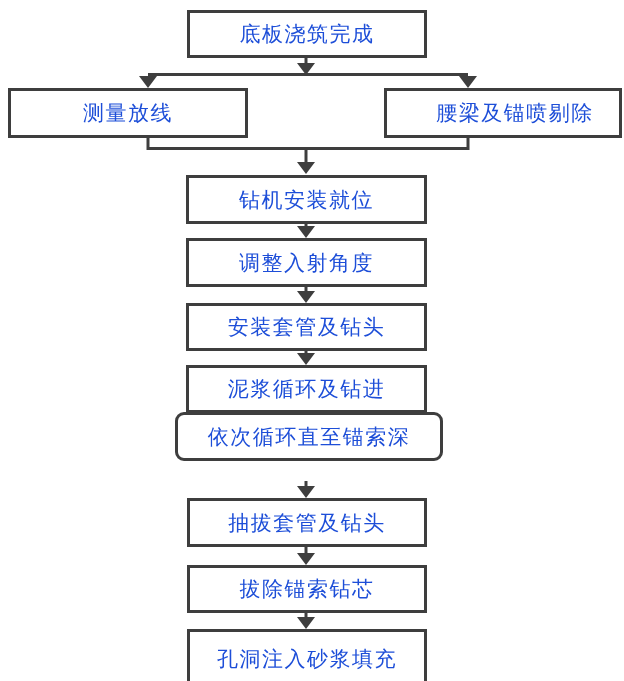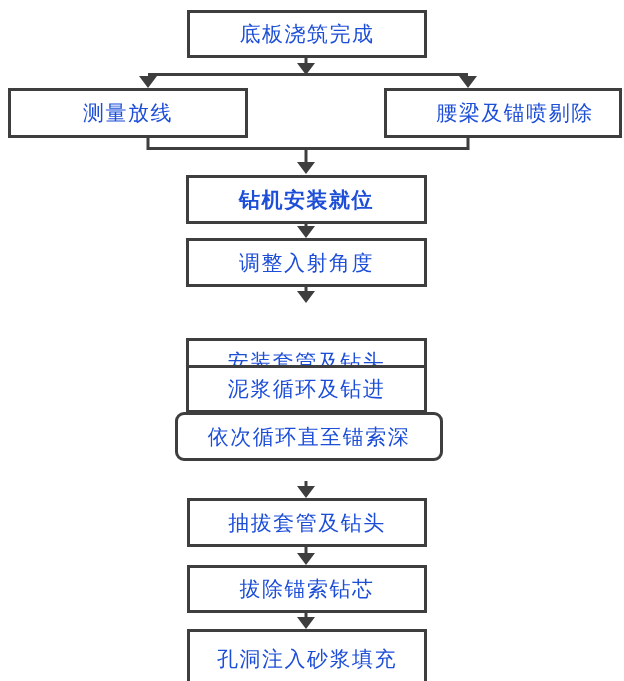--- a/index.html
+++ b/index.html
@@ -26,23 +26,23 @@
     font-size: 21px;
     letter-spacing: 1.5px;
     color: #1d4ed8;
     text-align: center;
     white-space: nowrap;
   }
   
   .n1  { left:187px; top:10px;  width:240px; height:48px; }
   .n2  { left:8px;   top:88px;  width:240px; height:50px; }
   .n3  { left:384px; top:88px;  width:238px; height:50px;padding-left:24px; }
-  .n4  { left:186px; top:175px; width:241px; height:49px;font-weight:bold; }
+  .n4  { left:186px; top:175px; width:241px; height:49px; }
   .n5  { left:186px; top:238px; width:241px; height:49px; }
-  .n6  { left:186px; top:303px; width:241px; height:48px;margin-top:35px; }
+  .n6  { left:186px; top:303px; width:241px; height:48px; }
   .n7  { left:186px; top:365px; width:241px; height:48px; }
   .n8  { left:175px; top:412px; width:268px; height:49px;border-radius:9px; }
   .n9  { left:187px; top:498px; width:240px; height:49px; }
   .n10 { left:187px; top:565px; width:240px; height:48px; }
   .n11 { left:187px; top:629px; width:240px; height:60px; }
 
   #connectors {
     position: absolute;
     left: 0;
     top: 0;

